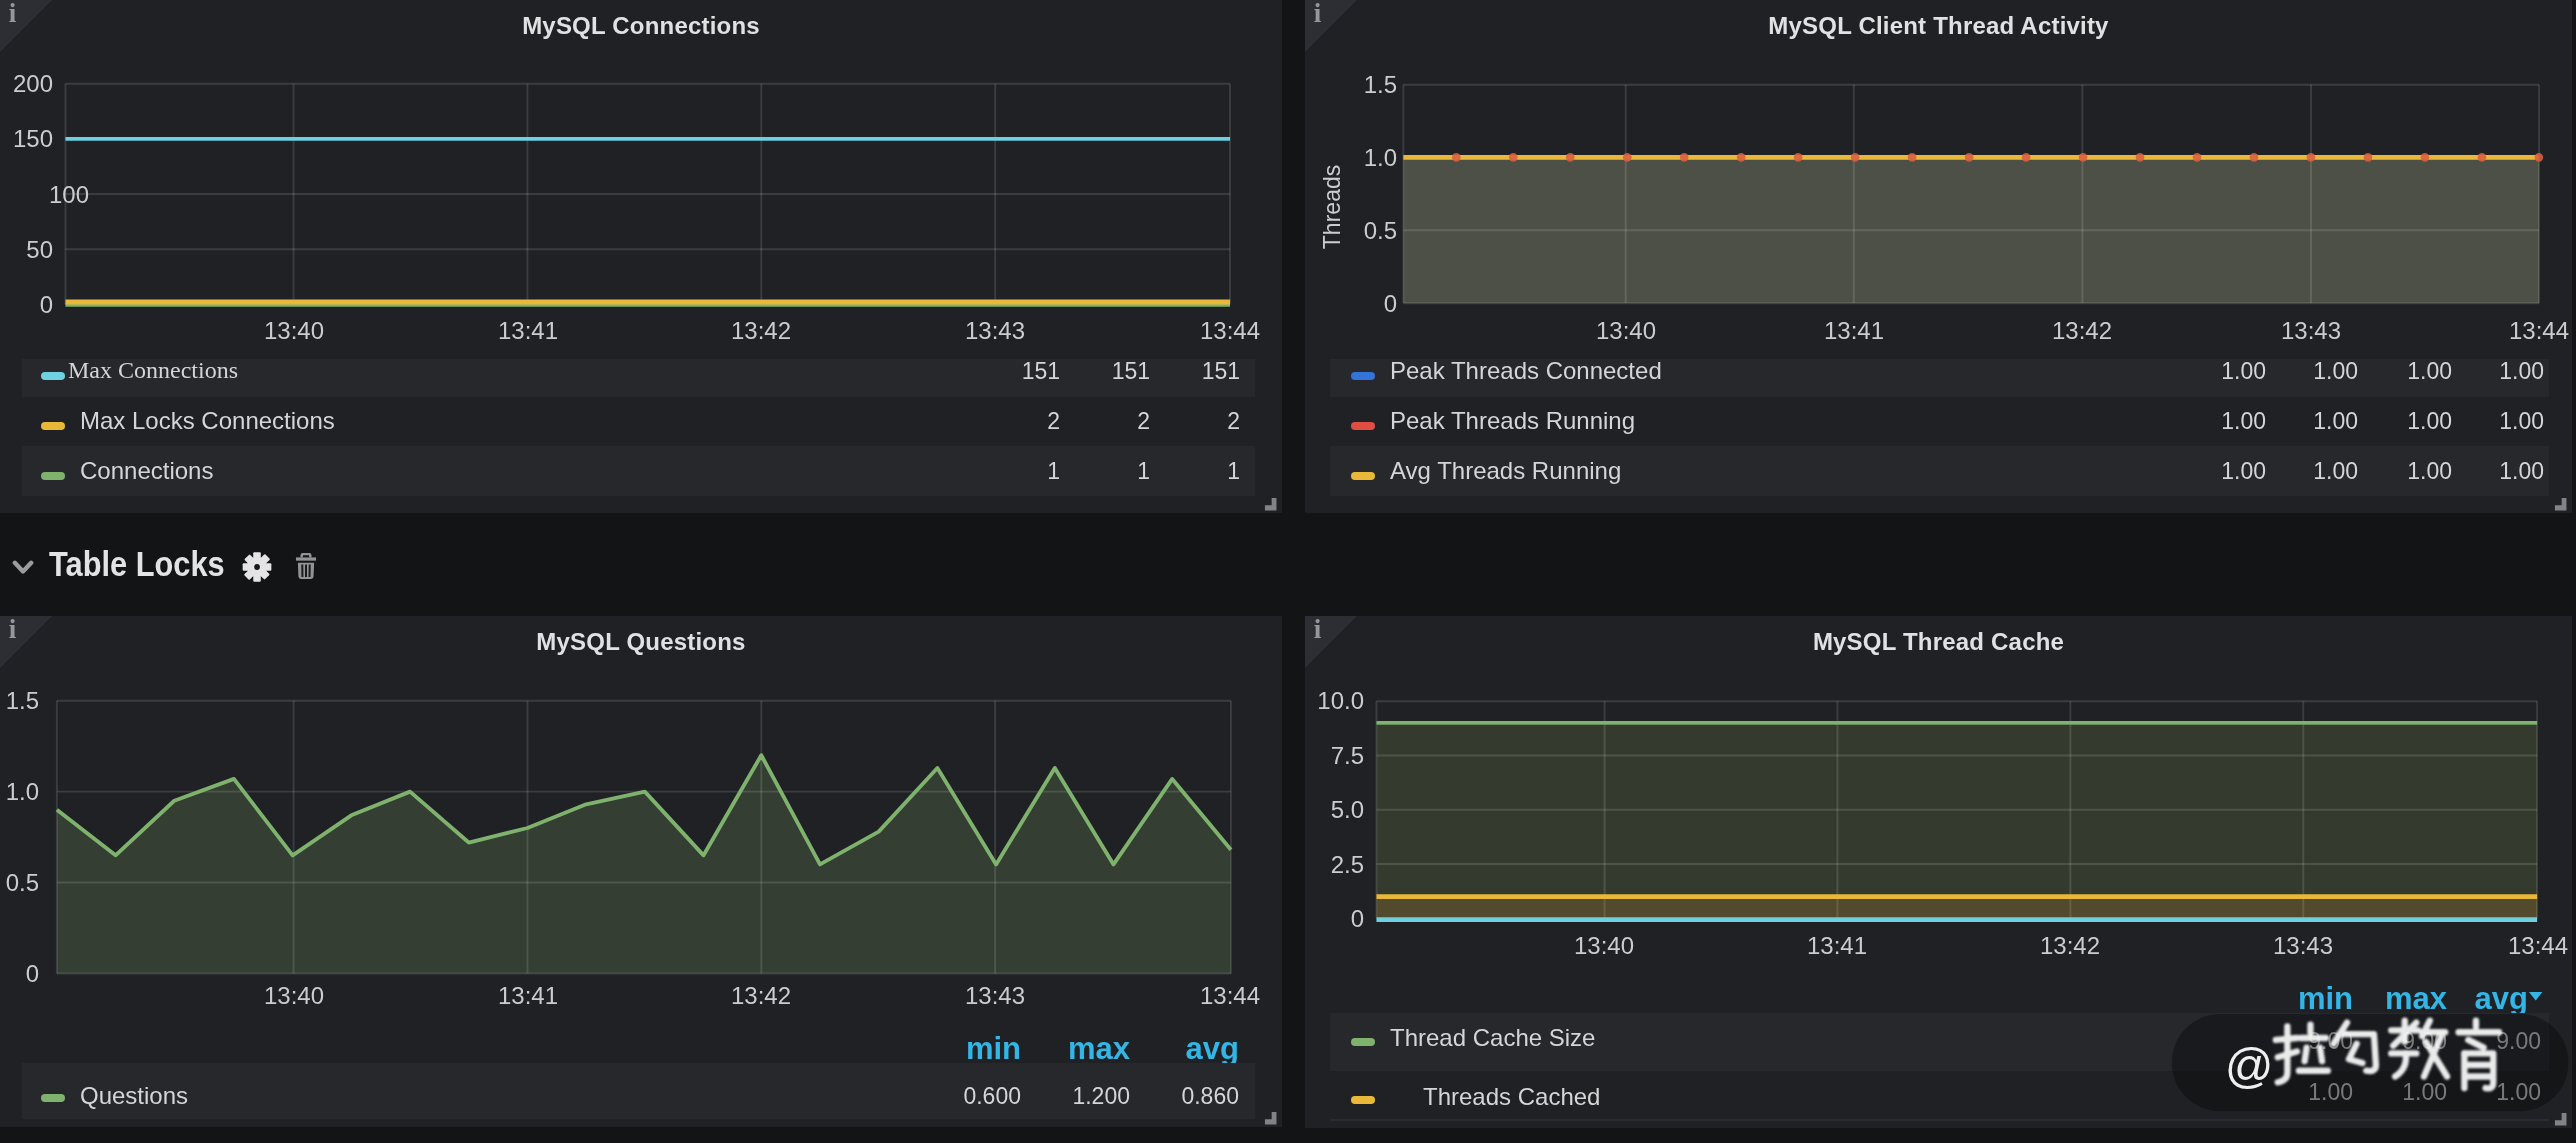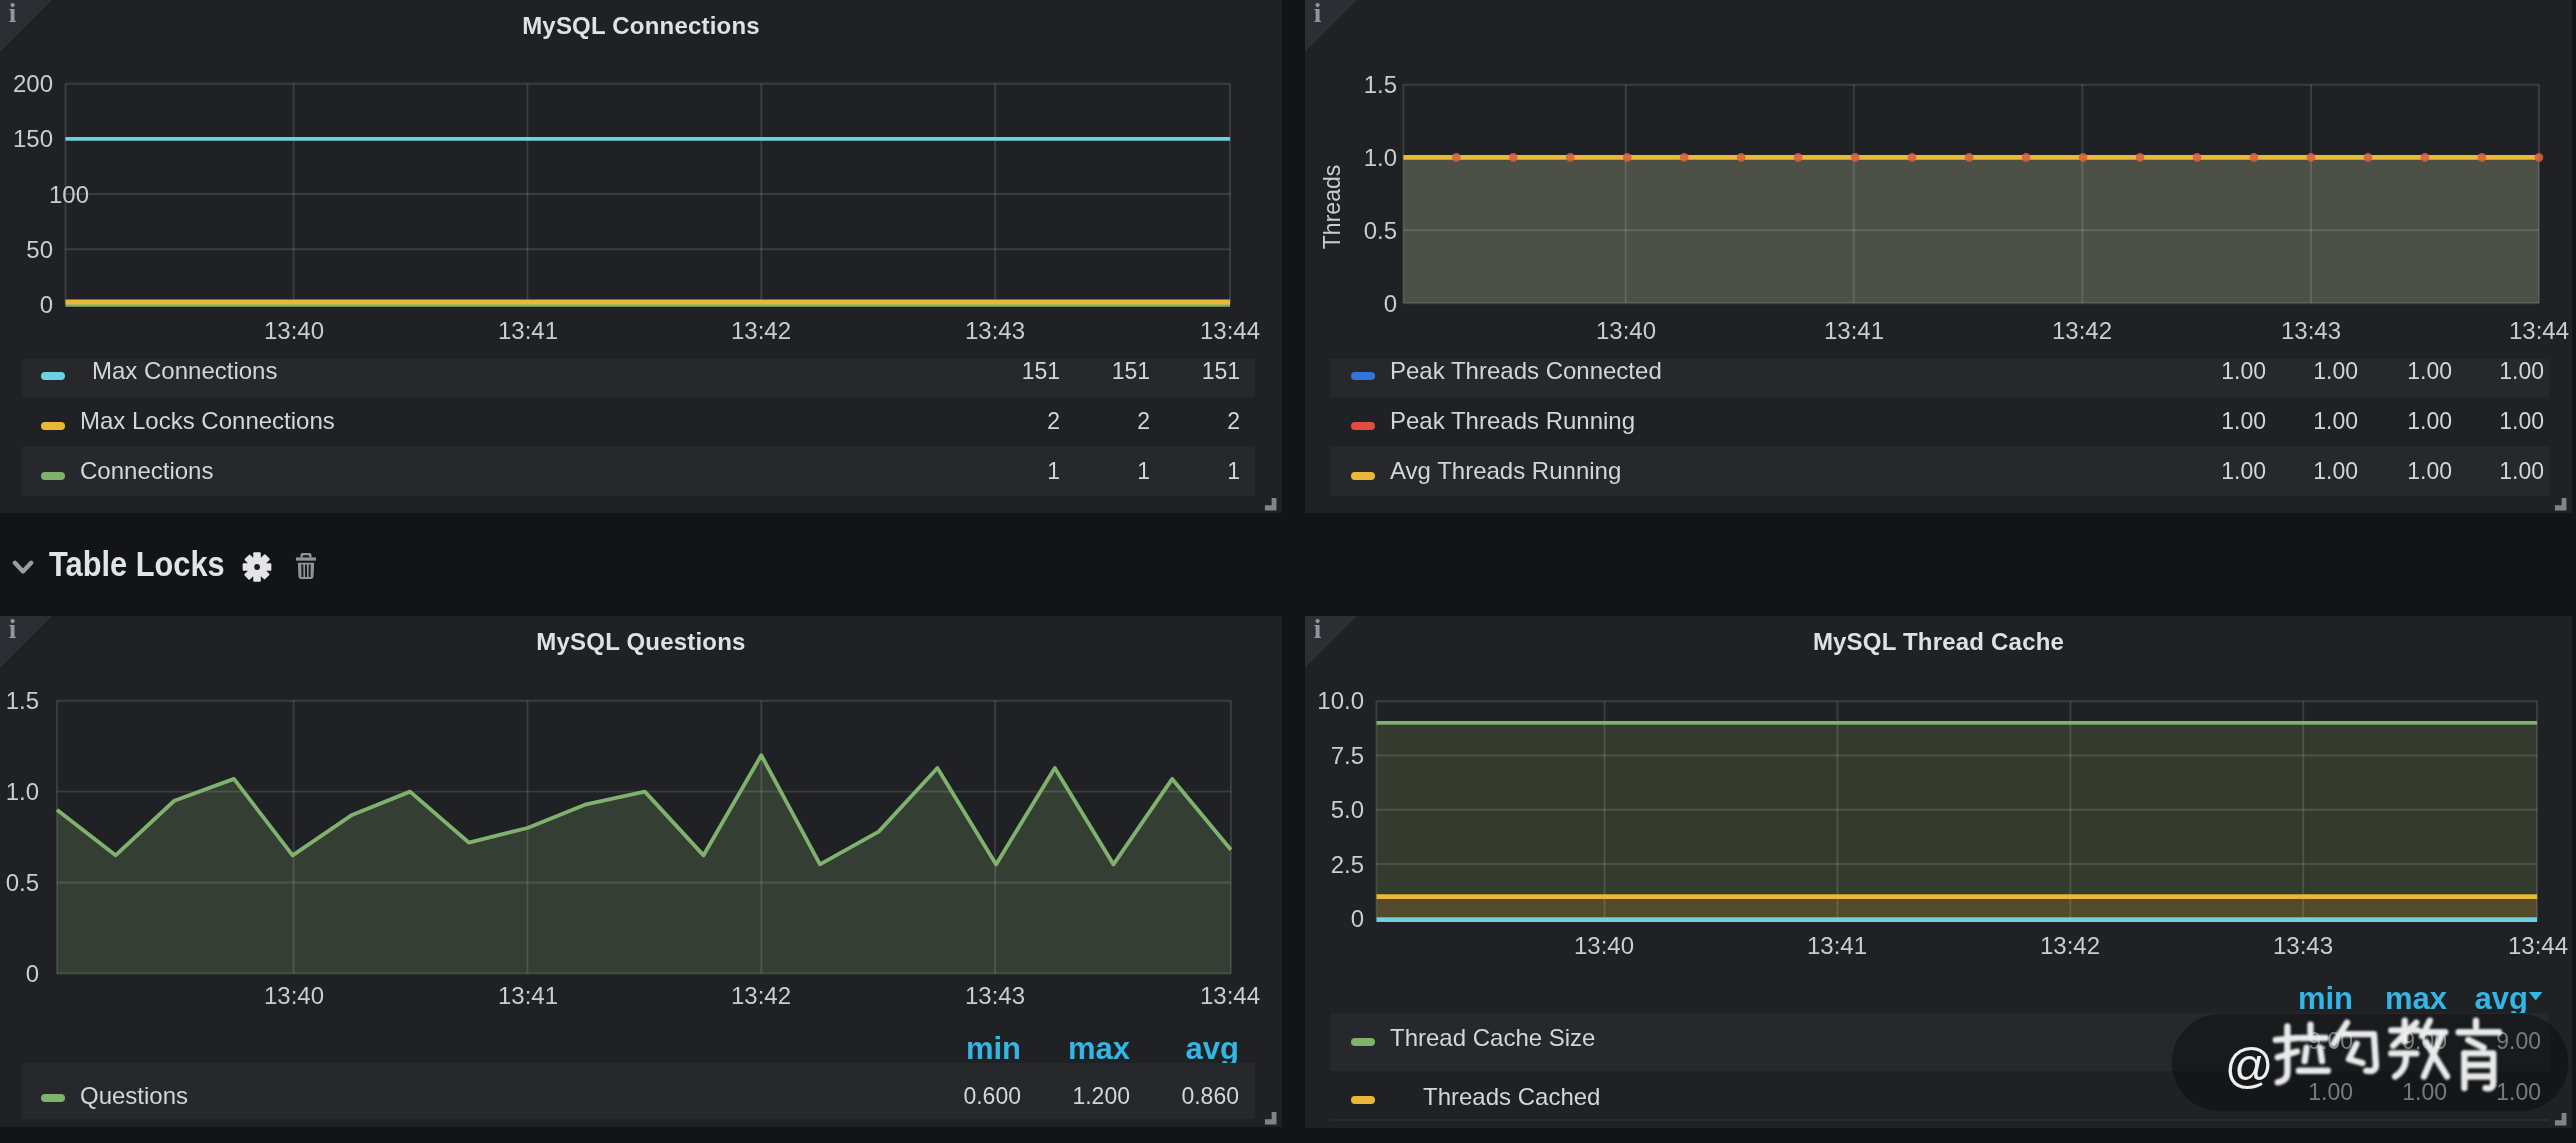--- a/index.html
+++ b/index.html
@@ -50,21 +50,21 @@
   <div class="ylab" style="right:1229px;top:291px;">0</div>
   <div class="xlab" style="left:241px;top:317px;">13:40</div>
   <div class="xlab" style="left:475px;top:317px;">13:41</div>
   <div class="xlab" style="left:708px;top:317px;">13:42</div>
   <div class="xlab" style="left:942px;top:317px;">13:43</div>
   <div class="xlab" style="left:1177px;top:317px;">13:44</div>
 
   <div class="lrow" style="top:359px;width:1233px;height:38px;background:#26282c;"></div>
   <div class="lrow" style="top:446px;width:1233px;height:50px;background:#26282c;"></div>
   <div class="dash" style="left:41px;top:372px;background:#6ED0E0;"></div>
-  <div class="lname" style="left:92px;top:357px;">Max Connections</div>
+  <div class="lname" style="left:68px;top:357px;font-family:Liberation Serif, serif;">Max Connections</div>
   <div class="val" style="right:222px;top:358px;">151</div>
   <div class="val" style="right:132px;top:358px;">151</div>
   <div class="val" style="right:42px;top:358px;">151</div>
   <div class="dash" style="left:41px;top:422px;background:#EAB839;"></div>
   <div class="lname" style="left:80px;top:407px;">Max Locks Connections</div>
   <div class="val" style="right:222px;top:408px;">2</div>
   <div class="val" style="right:132px;top:408px;">2</div>
   <div class="val" style="right:42px;top:408px;">2</div>
   <div class="dash" style="left:41px;top:472px;background:#7EB26D;"></div>
   <div class="lname" style="left:80px;top:457px;">Connections</div>
@@ -72,20 +72,21 @@
   <div class="val" style="right:132px;top:458px;">1</div>
   <div class="val" style="right:42px;top:458px;">1</div>
   <svg style="position:absolute;right:3.9px;bottom:1.9px;" width="15.4" height="15.4" viewBox="0 0 16 16">
       <path d="M9 2 h5 v13 h-12 v-5.5 h7 z" fill="#828386"></path>
     </svg>
 </div>
 
 <div class="panel" id="p2" style="left:1305px;top:0;width:1267px;height:513px;">
   <div class="corner"></div>
     <div class="iicon">i</div>
+  <div class="title">MySQL Client Thread Activity</div>
   <svg class="chart" width="1267" height="513" viewBox="0 0 1316 533">
     <rect x="102" y="165" width="1180" height="150" fill="#4d5046"></rect>
     <g stroke="rgba(255,255,255,0.125)" stroke-width="2">
       <line x1="102" y1="88" x2="1282" y2="88"></line>
       <line x1="102" y1="163.7" x2="1282" y2="163.7"></line>
       <line x1="102" y1="239.3" x2="1282" y2="239.3"></line>
       <line x1="102" y1="315" x2="1282" y2="315"></line>
       <line x1="102" y1="88" x2="102" y2="315"></line>
       <line x1="333" y1="88" x2="333" y2="315"></line>
       <line x1="570" y1="88" x2="570" y2="315"></line>

